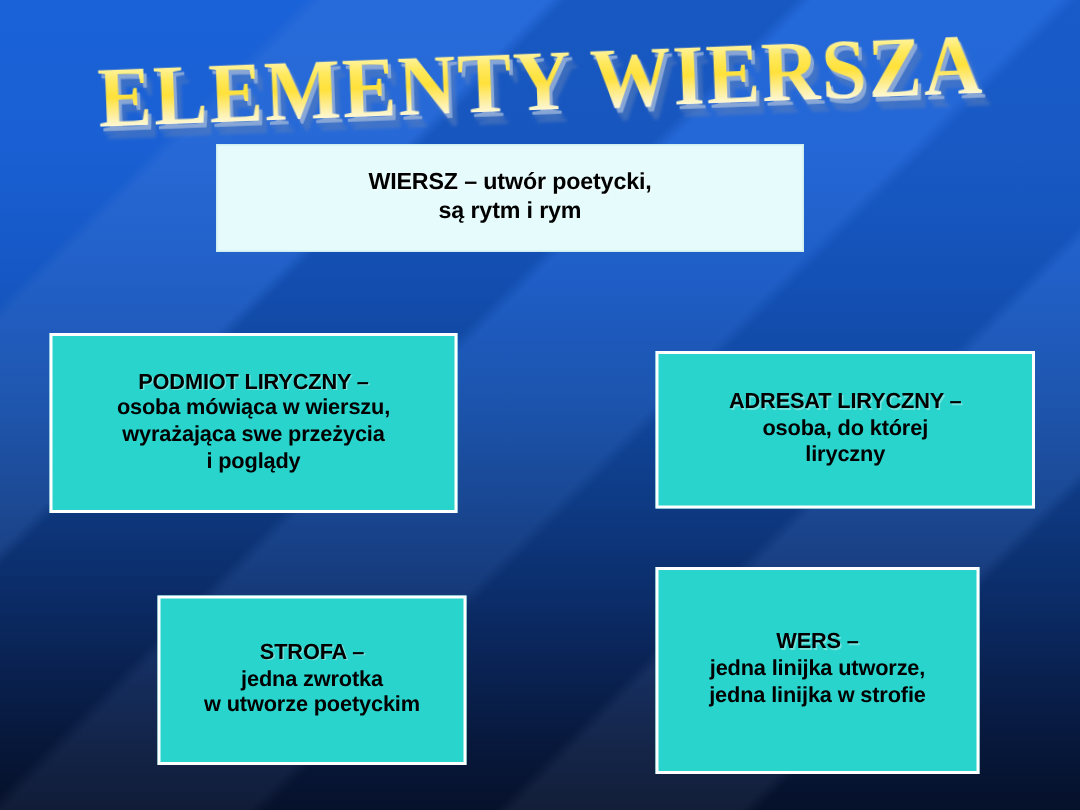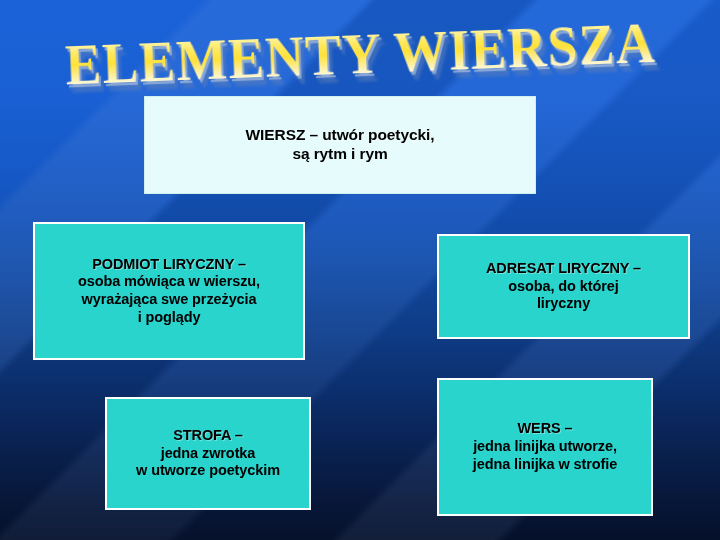--- a/index.html
+++ b/index.html
@@ -104,22 +104,22 @@
     background: #29d4cd;
     border: 2px solid #ffffff;
     font-size: 14.5px;
     letter-spacing: -0.1px;
   }
   .box-teal .head,
   .box-def .head {
     text-shadow: 1px 1px 0 rgba(255,255,255,0.35);
   }
 
-  #box-wiersz   { left: 144px; top: 96px;  width: 392px; height: 98px; }
-  #box-podmiot  { left: 33px;  top: 222px; width: 272px; height: 138px; }
+  #box-wiersz   { left: 144px; top: 96px;  width: 392px; height: 72px; }
+  #box-podmiot  { left: 33px;  top: 222px; width: 272px; height: 120px; }
   #box-adresat  { left: 437px; top: 234px; width: 253px; height: 105px; }
   #box-strofa   { left: 61px;  top: 397px; width: 206px; height: 113px; margin-left: 44px; }
   #box-wers     { left: 437px; top: 378px; width: 216px; height: 138px; }
 </style>
 </head>
 <body>
 
 <div id="slide">
 
   <div id="title-wrap">

